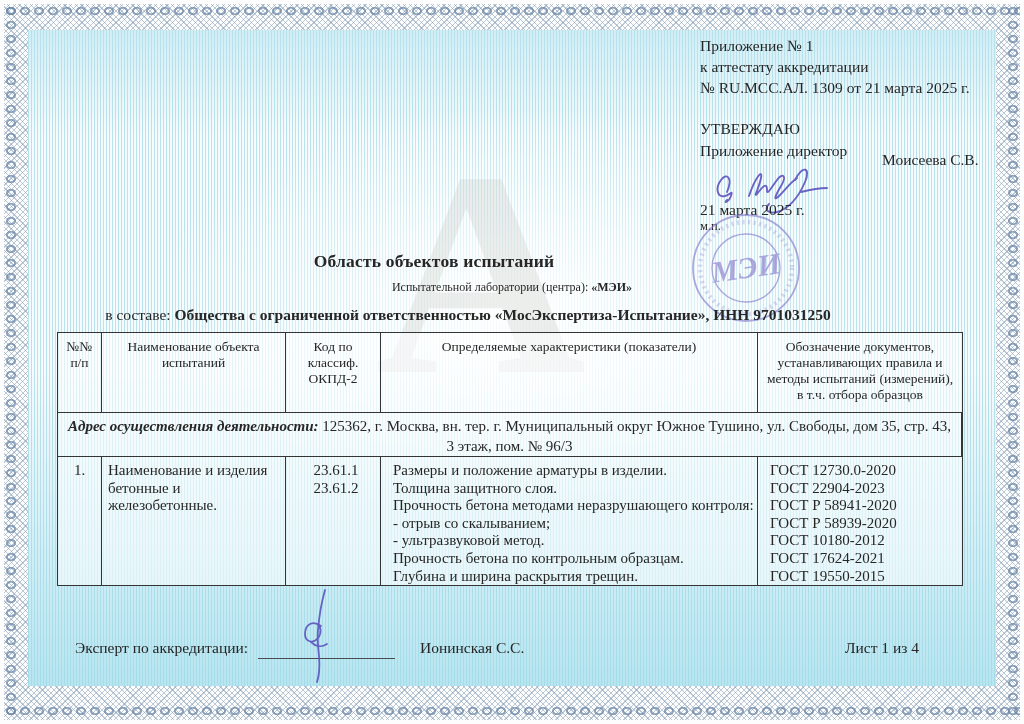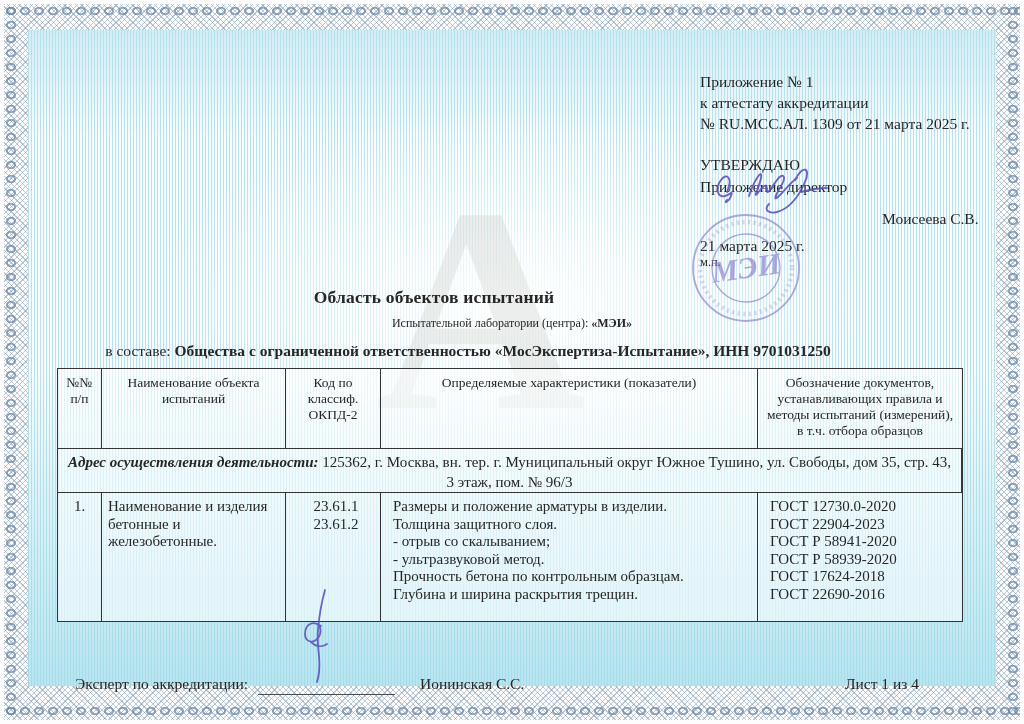--- a/index.html
+++ b/index.html
@@ -24,30 +24,30 @@
   
   .paper {
     position:absolute; inset:30px 28px 38px 28px;
     background-color:#f6fbfd;
     background-image:
       radial-gradient(ellipse 52% 42% at 50% 42%, rgba(255,255,255,.96) 0%, rgba(255,255,255,0) 72%),
       linear-gradient(180deg, rgba(178,226,238,.55) 0%, rgba(255,255,255,0) 16%, rgba(255,255,255,0) 52%, rgba(154,218,233,.68) 100%),
       repeating-linear-gradient(90deg, rgba(92,188,210,.40) 0 1px, rgba(255,255,255,0) 1px 3px);
   }
 
-  .abs { position:absolute;margin-top:36px; }
+  .abs { position:absolute; }
   .watermark {
     left:375px; top:128px; font-size:292px; font-weight:bold; line-height:1;
     color:rgba(195,198,192,.28); user-select:none;
   }
 
   
   .appendix { left:700px; top:36px; font-size:15.5px; line-height:1.35; }
   .approve  { left:700px; top:118px; font-size:15.5px; line-height:1.4; }
-  .director-name { left:882px; top:174px; font-size:15.5px; }
+  .director-name { left:882px; top:151px; font-size:15.5px; }
   .approve-date  { left:700px; top:201px; font-size:15.5px; }
   .seal-mark     { left:700px; top:219px; font-size:12.5px; }
 
   
   .doc-title { left:0; top:251px; width:868px; text-align:center; font-size:17.5px; font-weight:bold; letter-spacing:.2px; }
   .doc-sub   { left:0; top:280px; width:1024px; text-align:center; font-size:12px; }
   .doc-comp  { left:0; top:306px; width:936px; text-align:center; font-size:15.5px; }
   .b { font-weight:bold; }
 
   
@@ -150,32 +150,34 @@
 
     <div class="cell td center last-row">1.</div>
     <div class="cell td last-row">Наименование и изделия бетонные и железобетонные.</div>
     <div class="cell td center last-row">
       <div class="line">23.61.1</div>
       <div class="line">23.61.2</div>
     </div>
     <div class="cell td last-row">
       <div class="line">Размеры и положение арматуры в изделии.</div>
       <div class="line">Толщина защитного слоя.</div>
+      <div class="line">Прочность бетона методами неразрушающего контроля:</div>
       <div class="line">- отрыв со скалыванием;</div>
       <div class="line">- ультразвуковой метод.</div>
       <div class="line">Прочность бетона по контрольным образцам.</div>
       <div class="line">Глубина и ширина раскрытия трещин.</div>
     </div>
     <div class="cell td last-col last-row">
       <div class="line">ГОСТ 12730.0-2020</div>
       <div class="line">ГОСТ 22904-2023</div>
       <div class="line">ГОСТ Р 58941-2020</div>
       <div class="line">ГОСТ Р 58939-2020</div>
-      <div class="line">ГОСТ 17624-2018</div>
-      <div class="line">ГОСТ 22690-2016</div>
+      <div class="line">ГОСТ 10180-2012</div>
+      <div class="line">ГОСТ 17624-2021</div>
+      <div class="line">ГОСТ 19550-2015</div>
     </div>
   </div>
 
   <div class="abs footer-label">Эксперт по аккредитации:</div>
   <div class="abs sig-line"></div>
   <svg class="sig-expert" width="56" height="98" viewBox="0 0 56 98">
     <g fill="none" stroke="#5a50bd" stroke-width="1.8" stroke-linecap="round" opacity=".88">
       <path d="M34,4 C30,18 28,32 27,44 C26,52 27,60 28,70 C29,82 28,90 26,96"></path>
       <path d="M30,40 C22,34 14,38 14,48 C14,56 22,58 27,52 C31,47 30,40 26,38"></path>
       <path d="M20,56 C24,60 30,62 36,58"></path>

